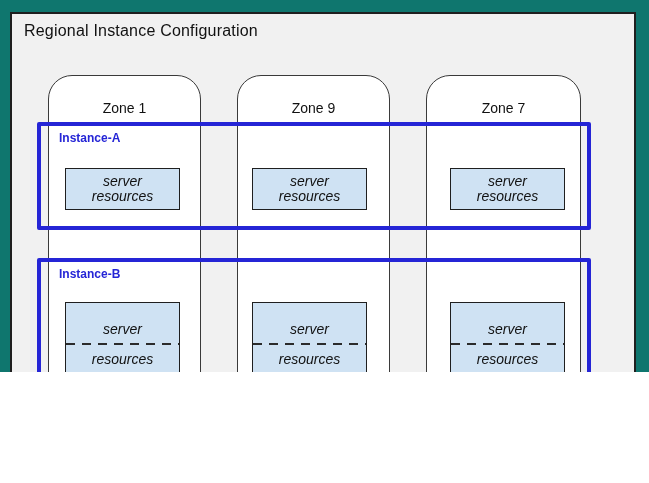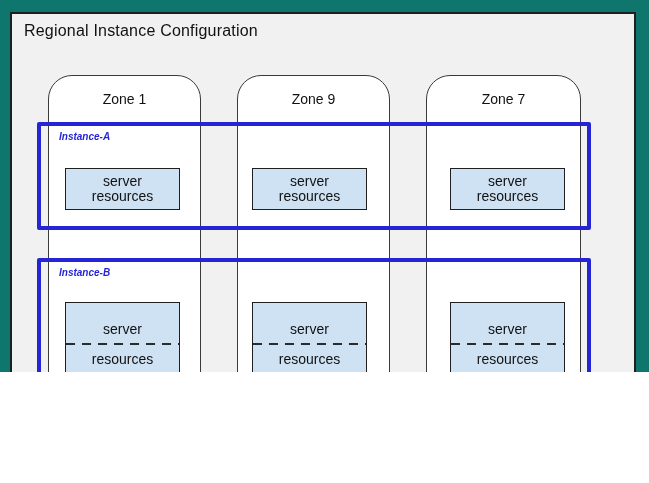--- a/index.html
+++ b/index.html
@@ -42,60 +42,60 @@
     border: 1px solid #3a3a3a;
     border-radius: 24px;
     z-index: 1;
   }
   .zone-1 { left: 36px;  width: 153px; }  
   .zone-2 { left: 225px; width: 153px; }  
   .zone-3 { left: 414px; width: 155px; }  
   .zone-label {
     display: block;
     text-align: center;
-    padding-top: 15px;
+    padding-top: 24px;
     font-size: 14px;
     color: #111111;
   }
   .instance {
     position: absolute;
     left: 25px;              
     width: 554px;
     box-sizing: border-box;
     border: 4px solid #2525d6;
     border-radius: 2px;
     background: transparent;
     z-index: 2;
   }
   .instance-a { top: 108px; height: 108px; }  
   .instance-b { top: 244px; height: 147px; }  
   .instance-label {
     position: absolute;
     left: 18px;
     top: 5px;
-    font-size: 10px;
+    font-size: 12px;
     font-weight: bold;
     color: #2525d6;
-    font-style: italic;
   }
   .res-box {
     position: absolute;
     width: 115px;
     box-sizing: border-box;
     background: #cfe2f3;
     border: 1px solid #1f1f1f;
     z-index: 3;
     display: flex;
     flex-direction: column;
     align-items: center;
     justify-content: center;
     font-size: 14px;
     color: #111111;
     line-height: 15px;
     text-align: center;
+    font-style: italic;
   }
   .row-a { top: 154px; height: 42px; }   
   .row-b { top: 288px; height: 83px; }   
   .col-1 { left: 53px;  }                
   .col-2 { left: 240px; }                
   .col-3 { left: 438px; }                
   .row-b .res-line { line-height: 16px; }
   .dashed-divider {
     width: 100%;
     height: 2px;

